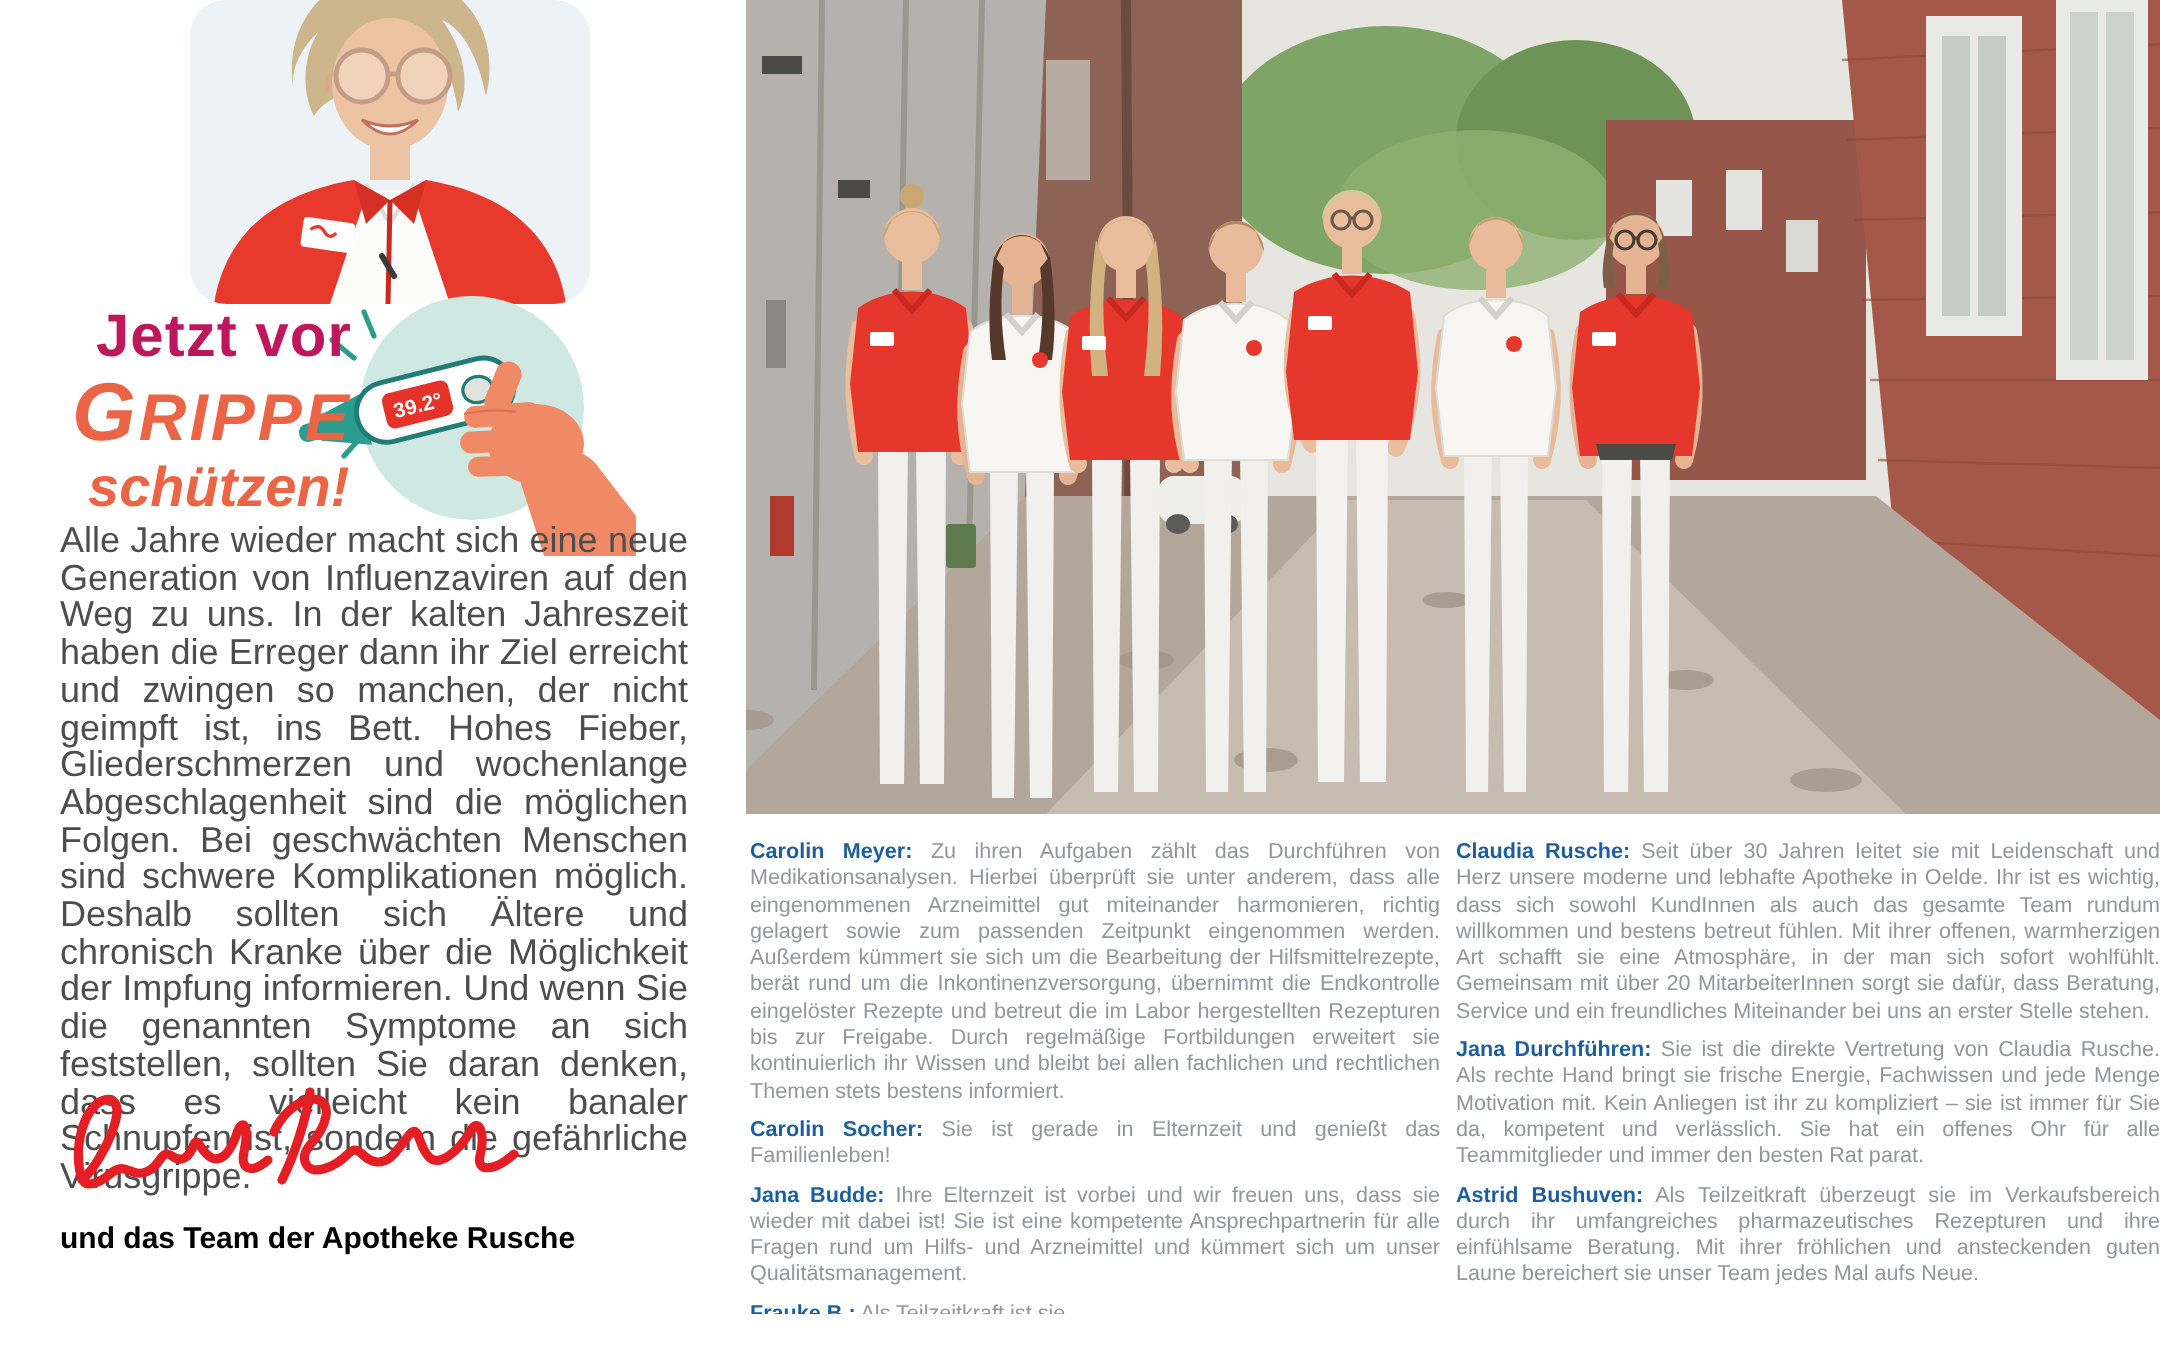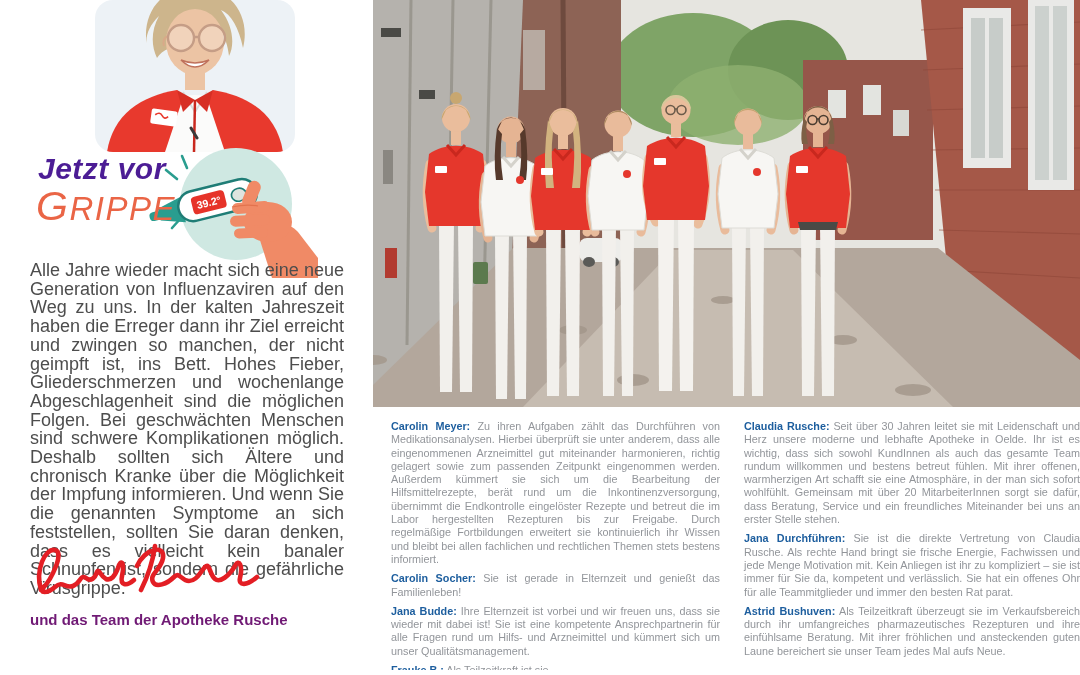--- a/index.html
+++ b/index.html
@@ -4,40 +4,40 @@
 <style>
   html,body{margin:0;padding:0;background:#ffffff;}
   .page{
     position:relative;width:1080px;height:675px;overflow:hidden;background:#ffffff;
     font-family:"Liberation Sans",sans-serif;
   }
   .abs{position:absolute;}
 
   
   .headline{left:36px;top:154px;width:220px;line-height:1.0;}
-  .h1{font-size:30px;font-weight:bold;font-style:italic;color:#4c1d95;margin:0 0 2px 2px;letter-spacing:.5px;}
-  .h2{font-size:33px;font-weight:400;font-style:italic;color:#ea6546;margin:0;letter-spacing:1.5px;text-transform:uppercase;}
+  .h1{font-size:30px;font-weight:bold;color:#be185d;margin:0 0 2px 12px;letter-spacing:.5px;}
+  .h2{font-size:33px;font-weight:700;font-style:italic;color:#ea6546;margin:0;letter-spacing:1.5px;text-transform:uppercase;}
   .h2::first-letter{font-size:41px;}
   .h3{font-size:28px;font-weight:bold;font-style:italic;color:#ea6546;margin:3px 0 0 8px;}
 
   
   .intro{
     left:30px;top:261px;width:314px;
     font-size:18px;line-height:18.7px;text-align:justify;color:#4d4d4d;
   }
 
   .team-credit{
-    left:30px;top:611px;font-size:15px;font-weight:bold;color:#701a75;
+    left:30px;top:611px;font-size:15px;font-weight:bold;color:#000000;
   }
 
   
   .bio{font-size:10.8px;line-height:13.3px;color:#92959a;text-align:justify;}
   .bio-left{left:375px;top:420px;width:345px;height:255px;overflow:hidden;}
   .bio-right{left:728px;top:420px;width:352px;height:255px;overflow:hidden;}
-  .bio p{margin:0 0 6px 16px;}
+  .bio p{margin:0 0 6px 0;}
   .bname{color:#1d5e9e;font-weight:bold;}
   .partial-clip{height:6px;overflow:hidden;}
 
   svg{display:block;}
 </style>
 </head>
 <body>
 
 <div class="page">
 
@@ -106,20 +106,21 @@
       <rect x="82" y="77" width="40" height="11" rx="5.5" transform="rotate(-3 102 82)"></rect>
       <rect x="86" y="90" width="34" height="10" rx="5" transform="rotate(-2 103 95)"></rect>
       <rect x="97" y="42" width="13" height="28" rx="6.5" transform="rotate(22 103 56)"></rect>
     </g>
     <path d="M84,69 q14,-3 26,-1" stroke="#e2734e" stroke-width="1.2" fill="none"></path>
   </svg>
 
   <div class="abs headline">
     <div class="h1">Jetzt vor</div>
     <div class="h2">Grippe</div>
+    <div class="h3">schützen!</div>
   </div>
 
   <div class="abs intro">Alle Jahre wieder macht sich eine neue Generation von Influenzaviren auf den Weg zu uns. In der kalten Jahreszeit haben die Erreger dann ihr Ziel erreicht und zwingen so manchen, der nicht geimpft ist, ins Bett. Hohes Fieber, Gliederschmerzen und wochenlange Abgeschlagenheit sind die möglichen Folgen. Bei geschwächten Menschen sind schwere Komplikationen möglich. Deshalb sollten sich Ältere und chronisch Kranke über die Möglichkeit der Impfung informieren. Und wenn Sie die genannten Symptome an sich feststellen, sollten Sie daran denken, dass es vielleicht kein banaler Schnupfen ist, sondern die gefährliche Virusgrippe.</div>
 
   <svg class="abs" style="left:30px;top:540px;" width="242" height="72" viewBox="0 0 240 72" aria-label="Claudia Rusche">
     <g fill="none" stroke="#e31e24" stroke-width="4.6" stroke-linecap="round" stroke-linejoin="round">
       <path d="M10,50 C4,30 14,8 24,10 C34,12 20,40 12,48 C8,53 16,54 24,47 C32,40 34,49 42,46 C50,43 49,34 55,38 C60,42 64,38 66,32 C68,28 69,36 75,39 C80,41 84,36 87,28 C90,18 94,22 91,36 C89,45 95,47 103,40"></path>
       <path d="M124,6 C122,20 116,38 110,50 M106,26 C114,8 134,4 132,18 C130,30 118,34 122,42 C125,48 136,44 143,37 C149,31 150,41 158,41 C165,41 168,34 174,27 C179,22 178,34 184,39 C189,43 198,36 204,26 C208,18 212,26 209,38 C207,46 216,46 226,37"></path>
     </g>
   </svg>

